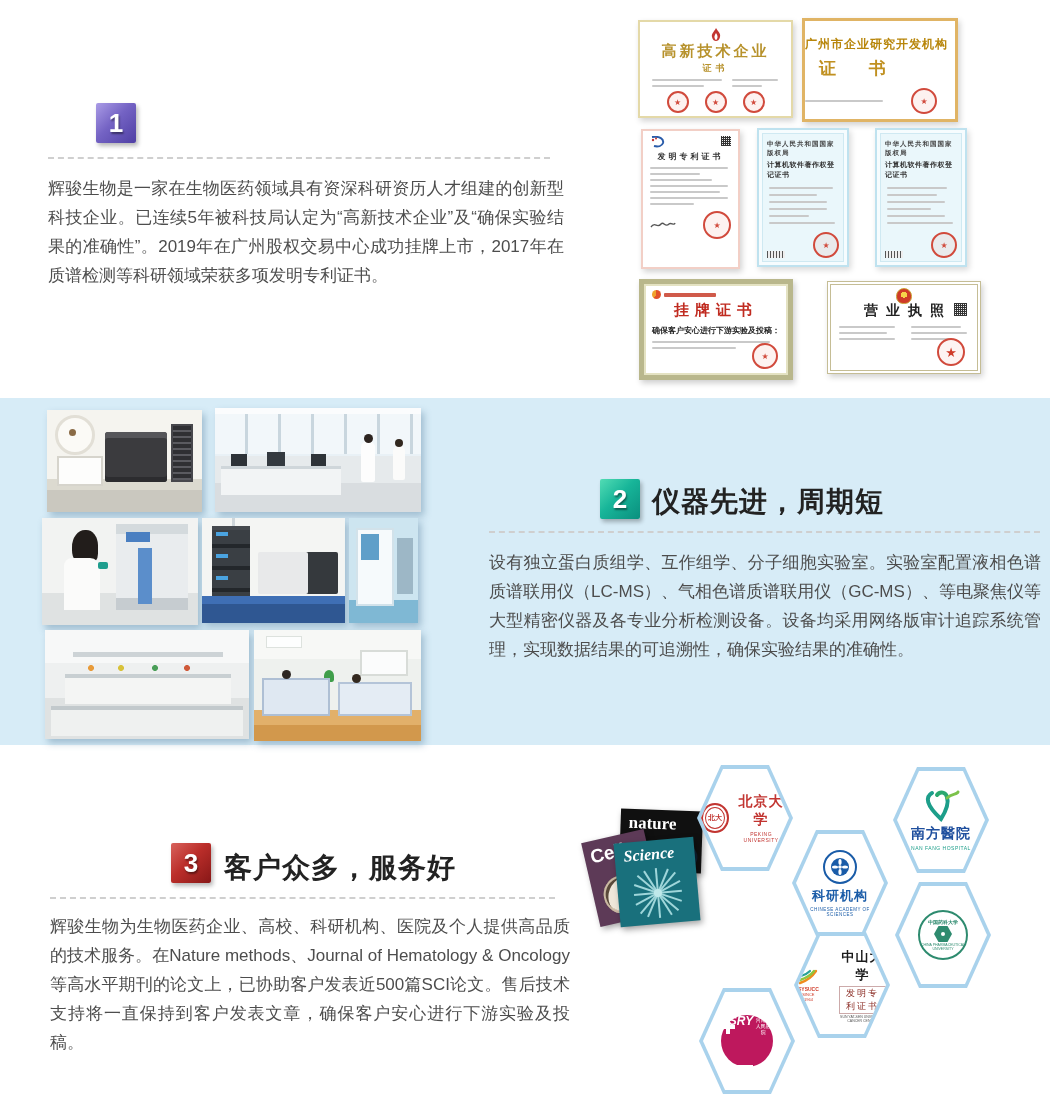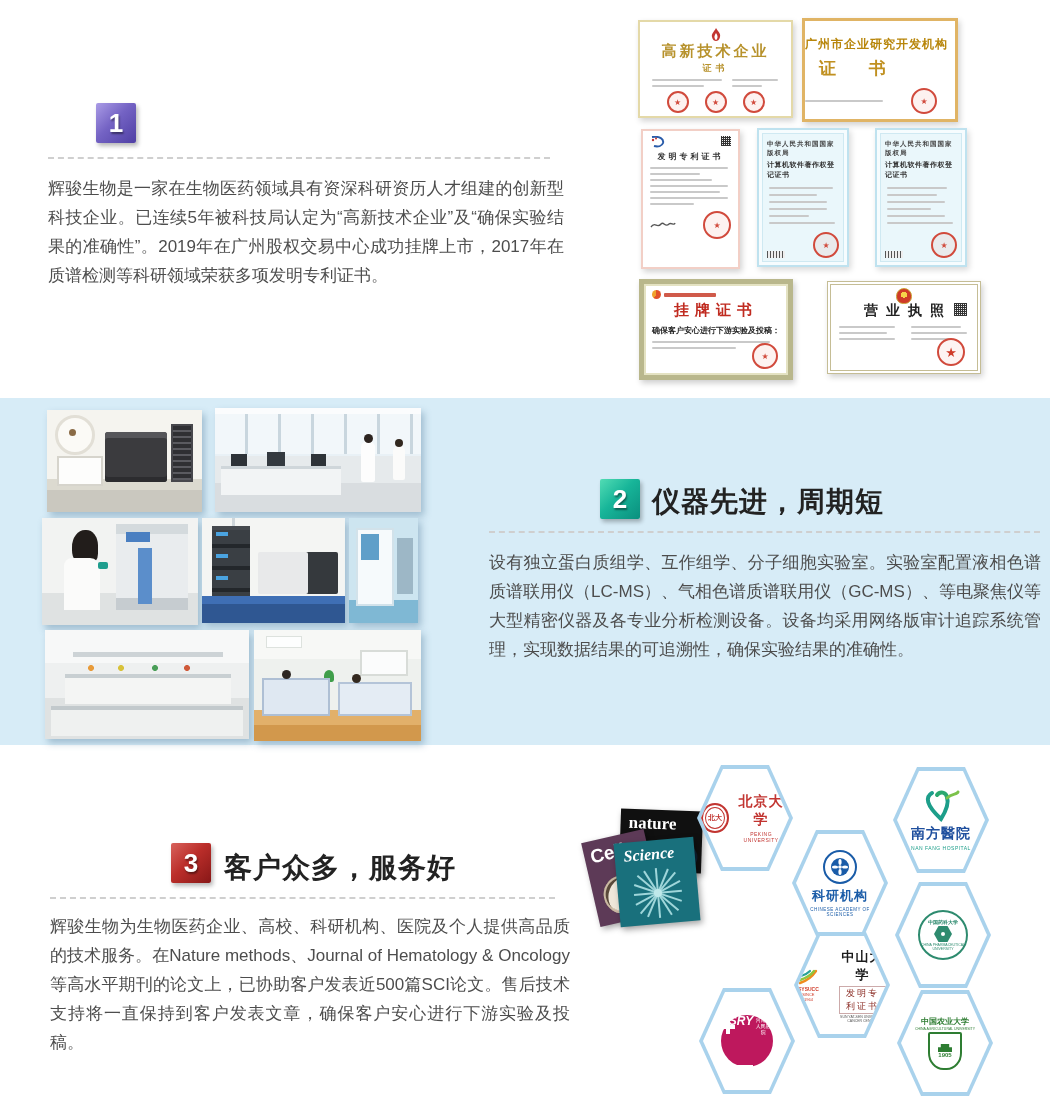--- a/index.html
+++ b/index.html
@@ -535,26 +535,14 @@
   <div class="hex" style="left:699px;top:988px;">
     <div class="hex-in">
       <span class="sry-circle">
         <span class="sry-cross"></span>
         <span class="sry-abbr">SRY</span>
         <span class="sry-cn">河南省人民医院</span>
       </span>
     </div>
   </div>
 
-  <div class="hex" style="left:897px;top:990px;">
-    <div class="hex-in">
-      <span class="cau-crest">
-        <span style="font-size:8px;color:#2e7d32;font-weight:bold">中国农业大学</span>
-        <span style="font-size:3.5px;color:#2e7d32">CHINA AGRICULTURAL UNIVERSITY</span>
-        <span class="cau-shield">
-          <span class="cau-gate"></span>
-          <span style="font-size:6px;font-weight:bold">1905</span>
-        </span>
-      </span>
-    </div>
-  </div>
 
 </div>
 
 </body></html>

